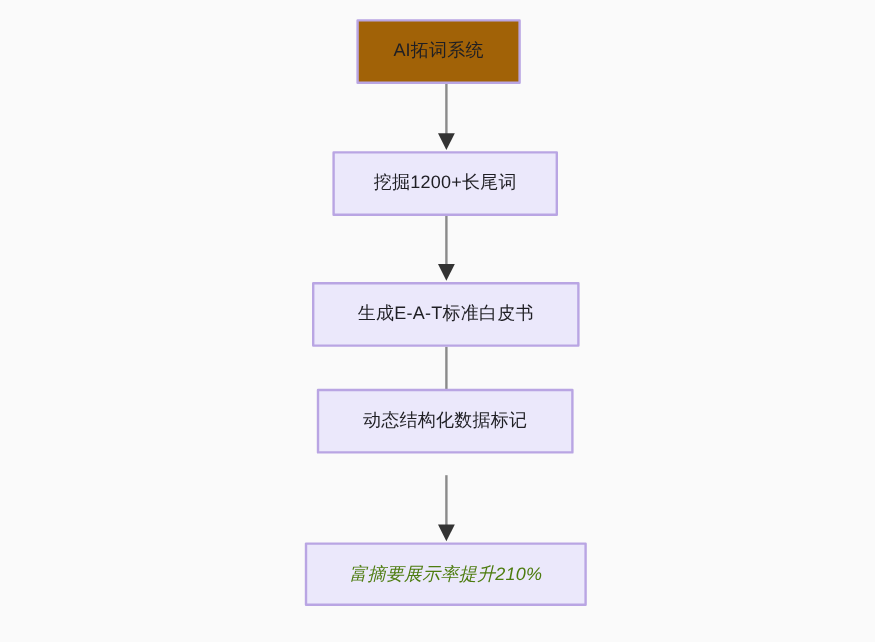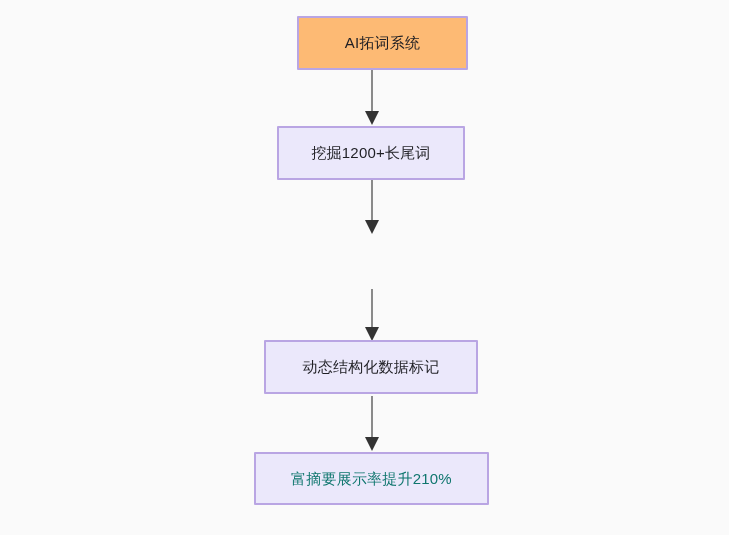--- a/index.html
+++ b/index.html
@@ -74,30 +74,33 @@
     </svg>
   </div>
 
   <div class="edge" style="left: 360px; top: 396px; height: 56px;">
     <svg width="24" height="56" viewBox="0 0 24 56" xmlns="http://www.w3.org/2000/svg">
       <line x1="12" y1="0" x2="12" y2="46" stroke="#8a8a8a" stroke-width="2"></line>
       <polygon points="12,55 5,41 19,41" fill="#333333"></polygon>
     </svg>
   </div>
 
-  <div class="node" style="left: 297px; top: 16px; width: 171px; height: 54px; background: #fdba74; border-color: rgb(185, 165, 227);">
+  <div class="node" style="left: 297px; top: 16px; width: 137px; height: 54px; background: #a16207; border-color: rgb(185, 165, 227);">
     <span class="node-label" style="color: rgb(31, 31, 36);">AI拓词系统</span>
   </div>
 
   <div class="node" style="left: 277px; top: 126px; width: 188px; height: 54px; background: rgb(235, 232, 251); border-color: rgb(185, 165, 227); align-items: center;">
     <span class="node-label" style="color: rgb(31, 31, 36);">挖掘1200+长尾词</span>
   </div>
 
+  <div class="node" style="left: 260px; top: 235px; width: 223px; height: 54px; background: rgb(235, 232, 251); border-color: rgb(185, 165, 227);">
+    <span class="node-label" style="color: rgb(31, 31, 36);">生成E-A-T标准白皮书</span>
+  </div>
 
-  <div class="node" style="left: 264px; top: 340px; width: 214px; height: 54px; background: rgb(235, 232, 251); border-color: rgb(185, 165, 227);">
+  <div class="node" style="left: 264px; top: 324px; width: 214px; height: 54px; background: rgb(235, 232, 251); border-color: rgb(185, 165, 227);">
     <span class="node-label" style="color: rgb(31, 31, 36);">动态结构化数据标记</span>
   </div>
 
   <div class="node" style="left: 254px; top: 452px; width: 235px; height: 53px; background: rgb(235, 232, 251); border-color: rgb(185, 165, 227);">
-    <span class="node-label" style="color: #0f766e;">富摘要展示率提升210%</span>
+    <span class="node-label" style="color: #4d7c0f; font-style: italic;">富摘要展示率提升210%</span>
   </div>
 
 </div>
 
 </body></html>

